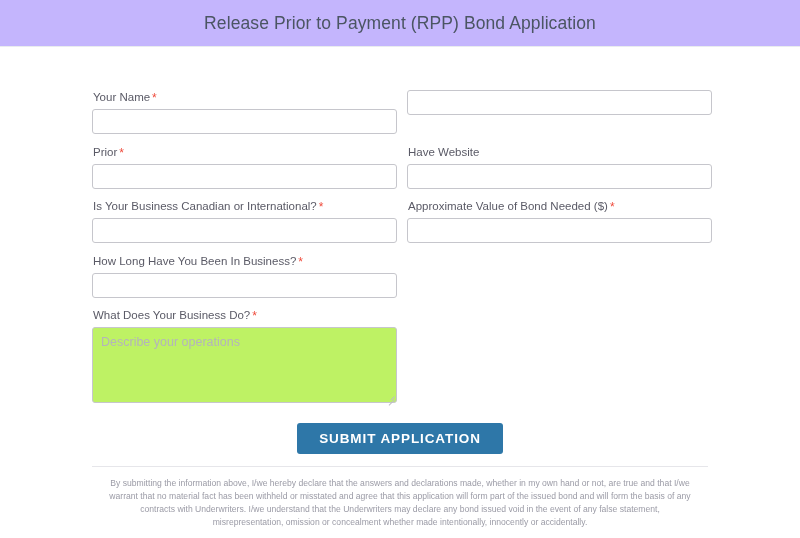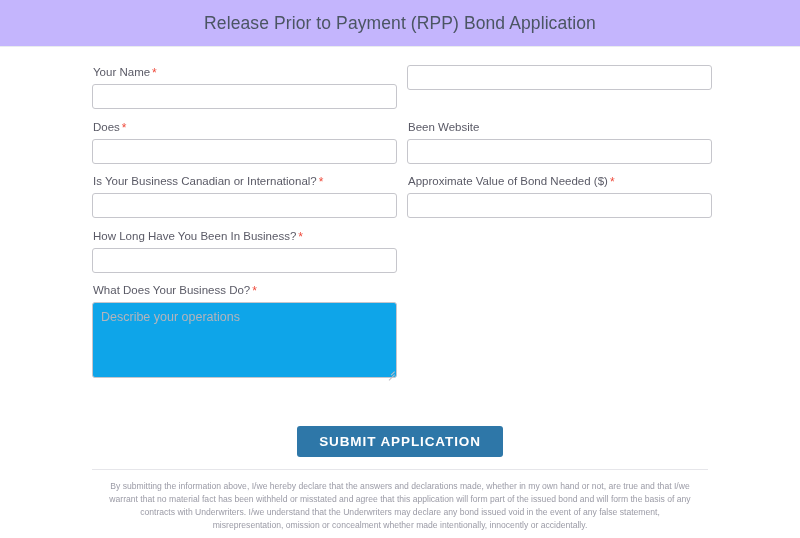--- a/index.html
+++ b/index.html
@@ -49,20 +49,21 @@
     flex: 1 1 auto;
     padding: 18px 92px 0 92px;
     position: relative;
   }
 
   .grid {
     display: grid;
     grid-template-columns: 305px 305px;
     column-gap: 10px;
     row-gap: 0px;
+    margin-top: 25px;
   }
 
   .field {
     margin-bottom: 10.5px;
   }
 
   .field-label {
     display: block;
     font-size: 11.5px;
     line-height: 14px;
@@ -98,21 +99,21 @@
   .textarea-wrap {
     position: relative;
     width: 305px;
   }
   .text-area {
     display: block;
     width: 305px;
     height: 76px;
     border: 1px solid #c6c6cc;
     border-radius: 3px;
-    background: #0ea5e9;
+    background: #bef264;
     font-family: "Liberation Sans", sans-serif;
     font-size: 12.5px;
     color: #333;
     padding: 7px 8px;
     outline: none;
     resize: none;
     overflow: hidden;
   }
   .text-area::placeholder { color: #b4b4bb; }
   .resize-grip {
@@ -145,21 +146,20 @@
     border-radius: 3px;
     font-family: "Liberation Sans", sans-serif;
     font-size: 13.5px;
     font-weight: bold;
     letter-spacing: 0.9px;
     padding: 0 22px;
     height: 31px;
     line-height: 31px;
     cursor: pointer;
     white-space: nowrap;
-    margin-top: 28px;
   }
 
   
   .divider {
     border-top: 1px solid #e6e6ea;
     margin: 12px 0 0 0;
   }
   .disclaimer {
     padding: 10px 14px 0 14px;
     text-align: center;
@@ -281,29 +281,29 @@
         </label>
         <input class="text-input" type="text" placeholder="" style="">
       </div>
 
       <div class="field">
         <input class="text-input" type="text" placeholder="" style="">
       </div>
 
       <div class="field">
         <label class="field-label">
-          <span>Does</span><span class="req">*</span>
-        </label>
-        <input class="text-input" type="text" placeholder="" style="">
-      </div>
-
-
-      <div class="field">
-        <label class="field-label">
-          <span>Been Website</span><span class="req"></span>
+          <span>Prior</span><span class="req">*</span>
+        </label>
+        <input class="text-input" type="text" placeholder="" style="">
+      </div>
+
+
+      <div class="field">
+        <label class="field-label">
+          <span>Have Website</span><span class="req"></span>
         </label>
         <input class="text-input" type="text" placeholder="" style="">
       </div>
 
       <div class="field">
         <label class="field-label">
           <span>Is Your Business Canadian or International?</span><span class="req">*</span>
         </label>
         <input class="text-input" type="text" placeholder="" style="">
       </div>

